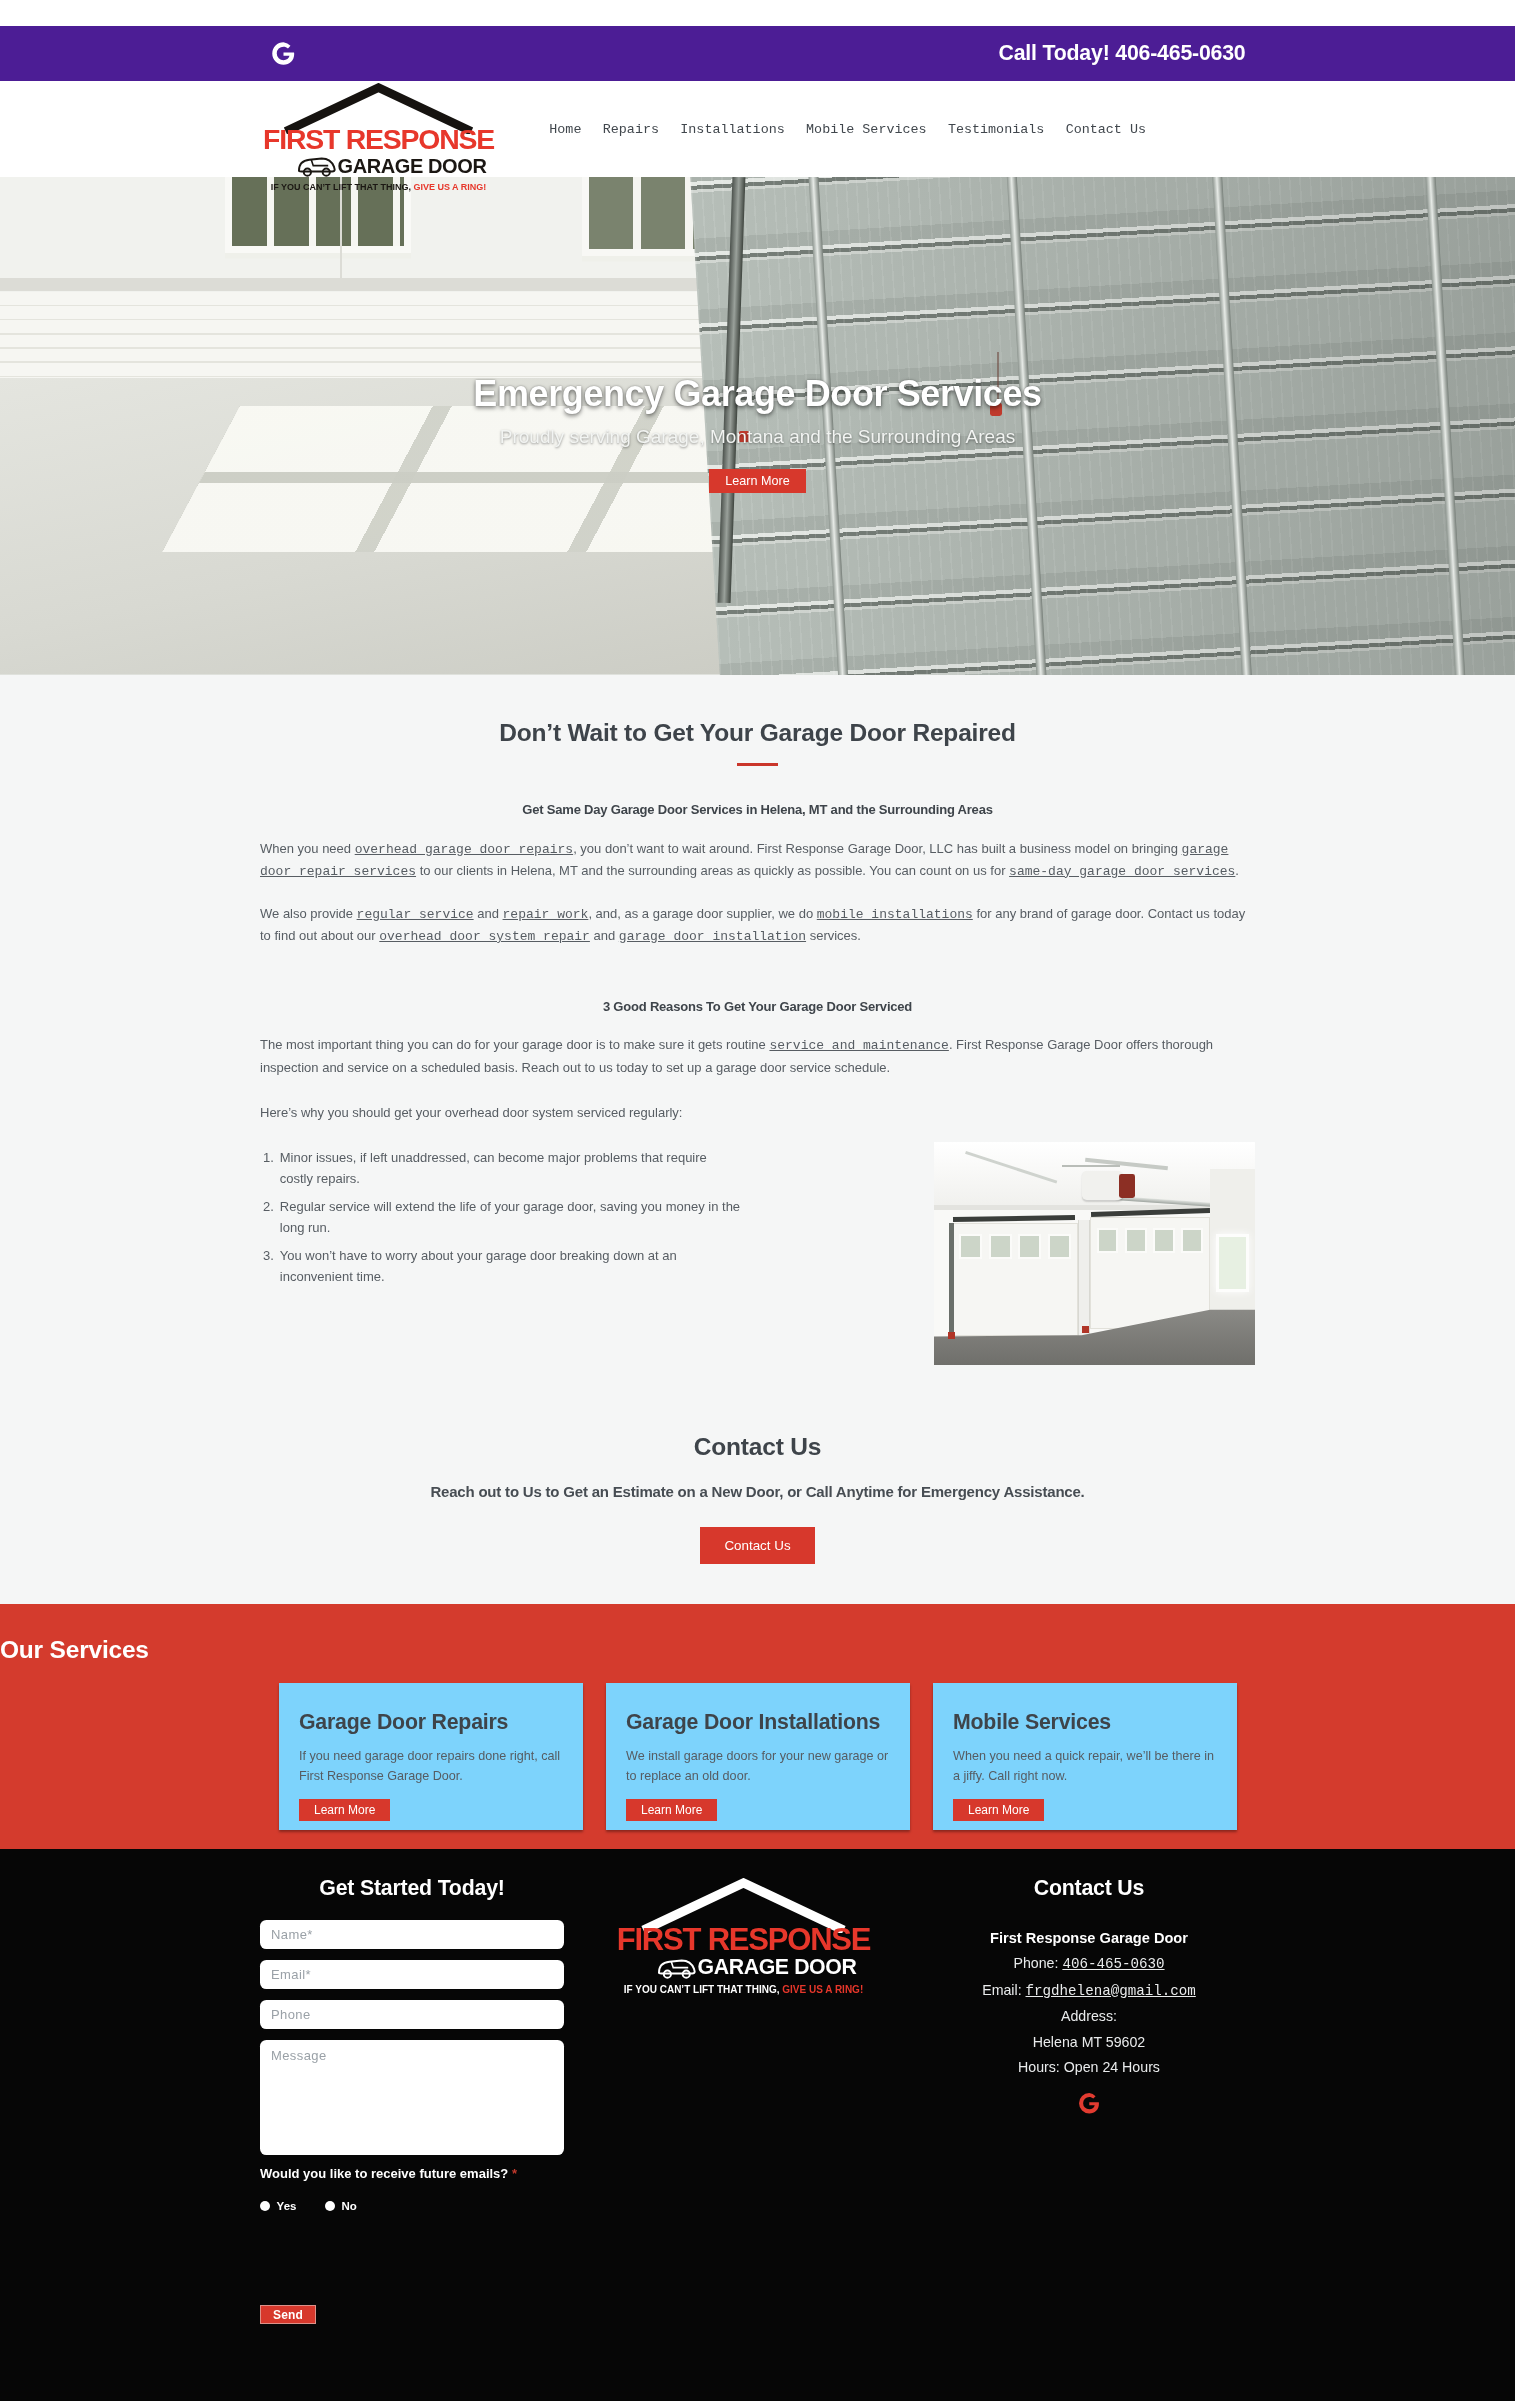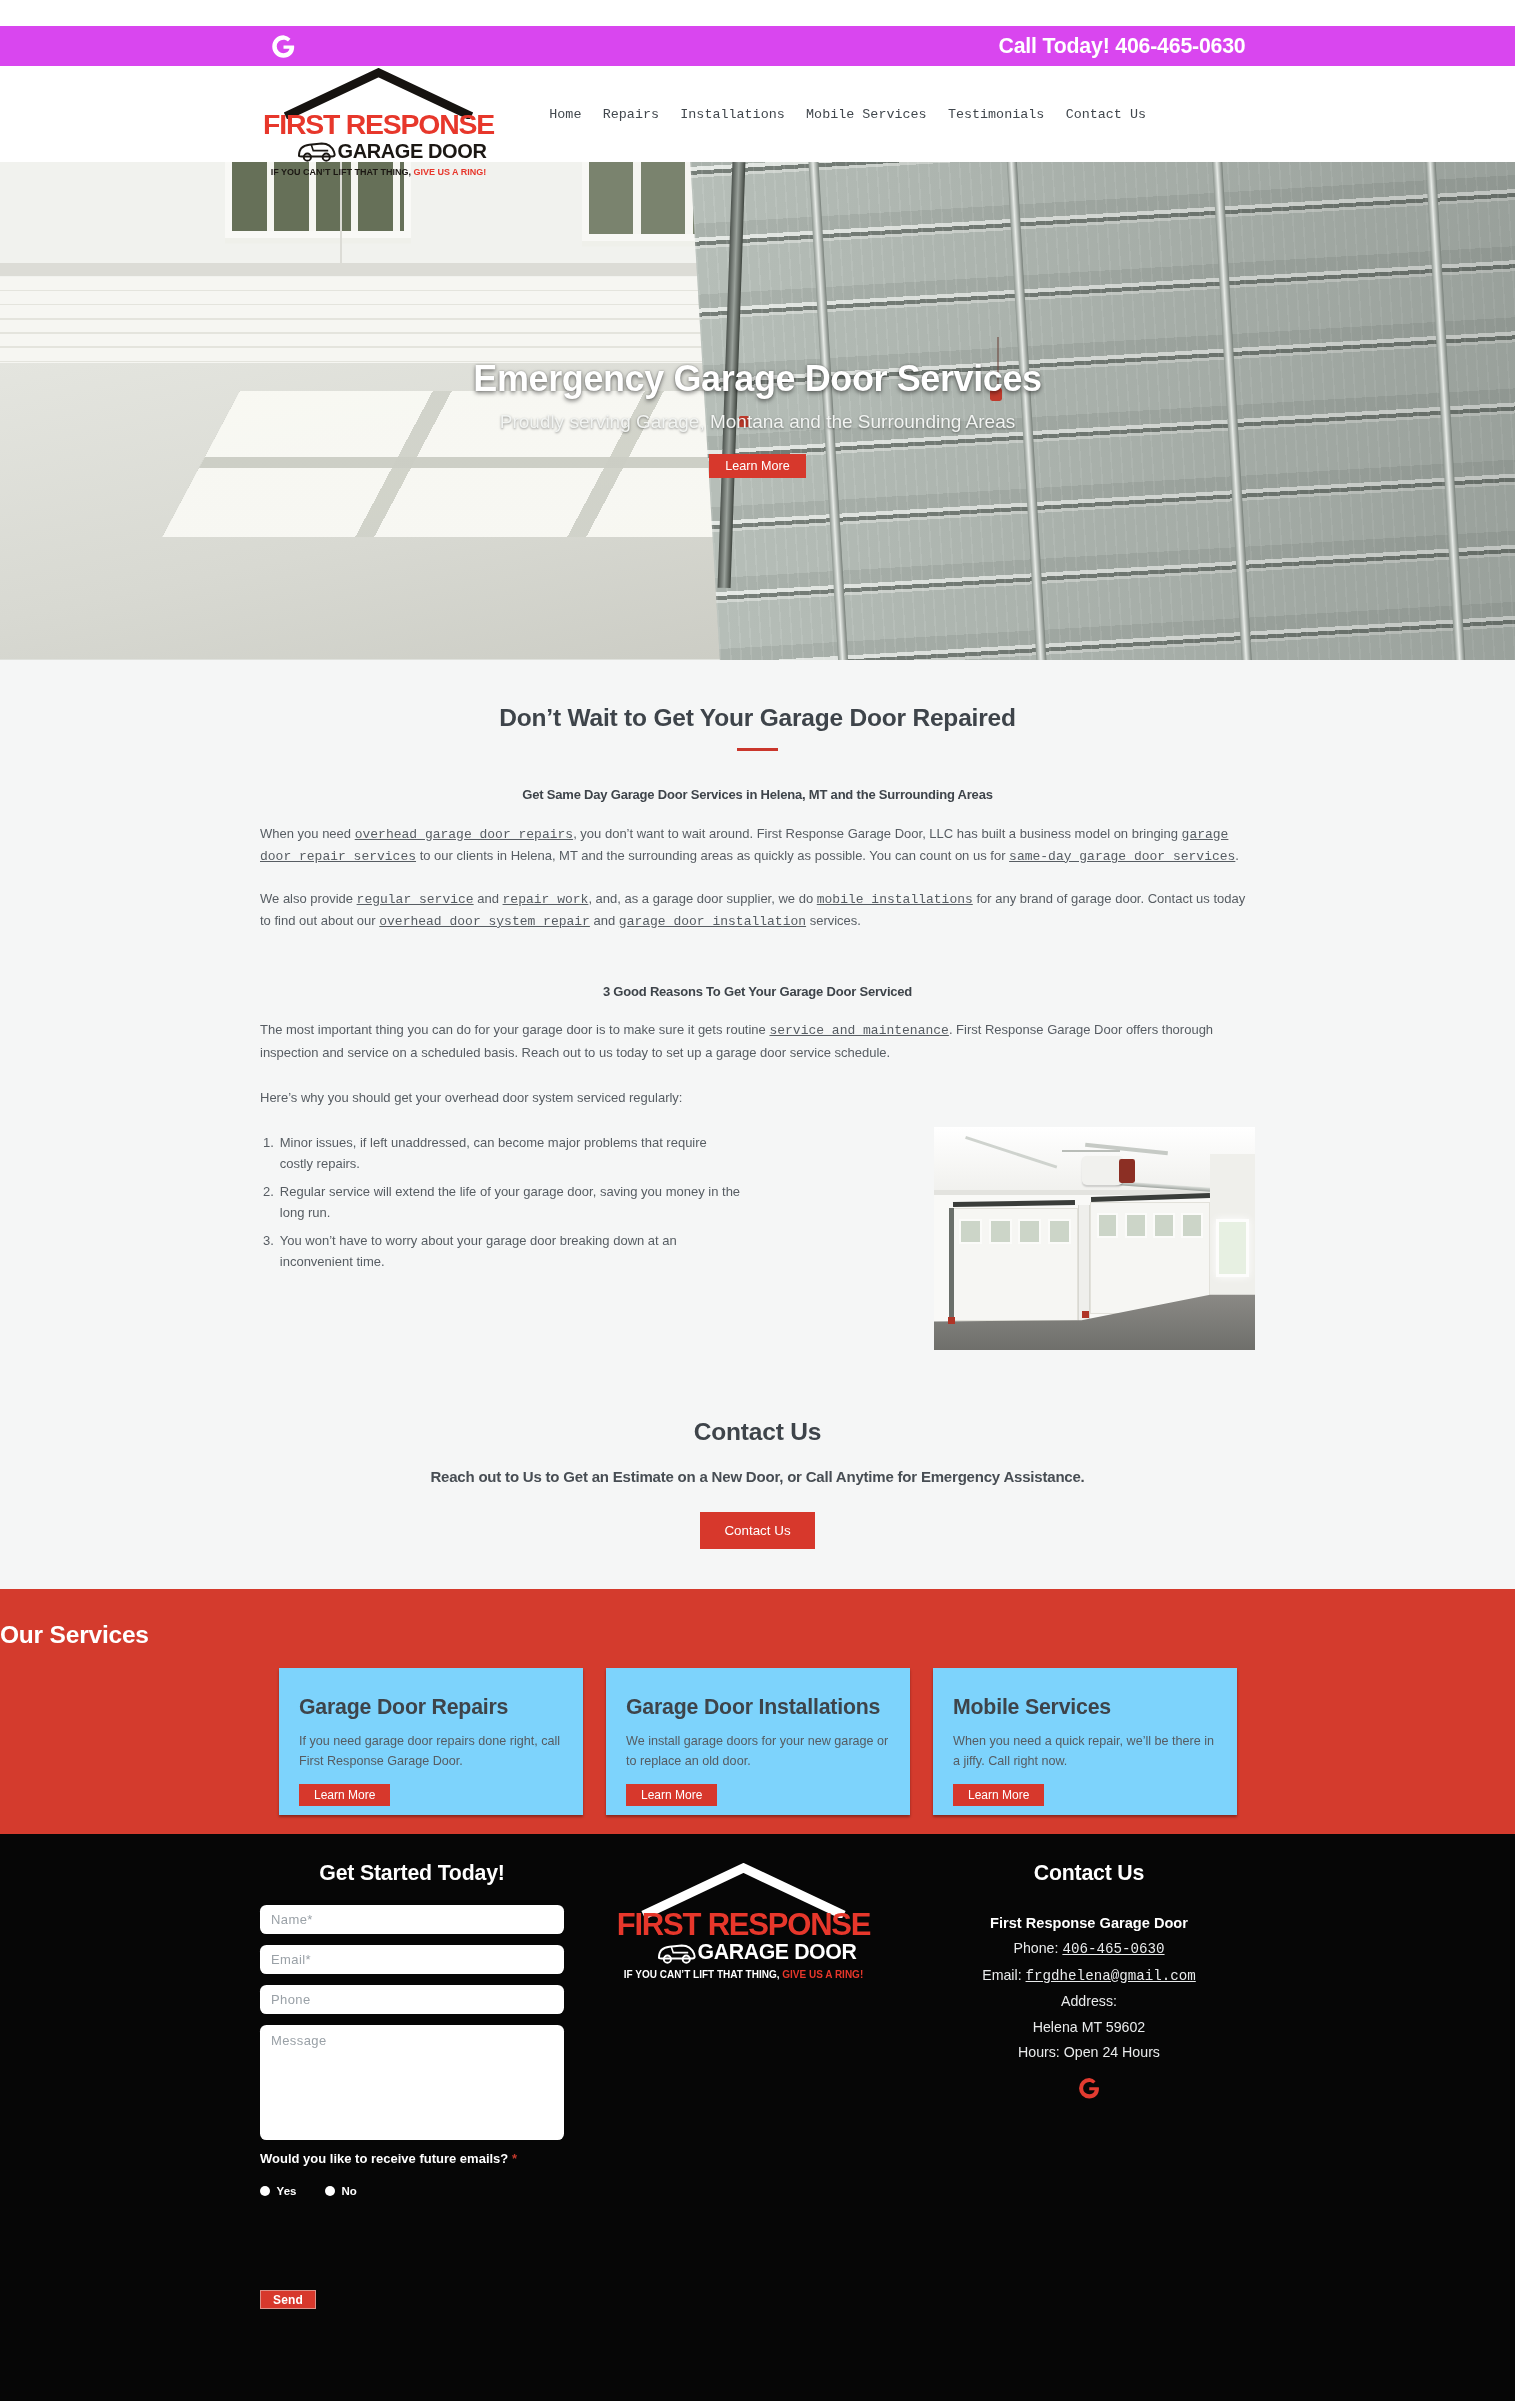--- a/index.html
+++ b/index.html
@@ -6,21 +6,21 @@
   html,body { margin:0; padding:0; }
   body {
     width:1515px; min-width:1515px; background:#ffffff;
     font-family:"Liberation Sans", sans-serif; color:#575d63;
   }
   .container { width:995px; margin:0 auto; position:relative; height:100%; }
   a { cursor:pointer;font-family:Liberation Mono, monospace; }
 
   
   .topgap { height:26px; background:#ffffff; }
-  .topbar { height:40px; background:#d946ef; }
+  .topbar { height:55px; background:#4c1d95; }
   .topbar .container { display:flex; align-items:center; justify-content:space-between; padding:0 9.5px; }
   .gicon svg { display:block; width:27px; height:27px; }
   .call { color:#fff; font-weight:700; font-size:21.3px; letter-spacing:-0.2px; }
 
   
   .header { height:96px; background:#ffffff; position:relative; z-index:20; }
   .nav { position:absolute; right:109px; top:50%; transform:translateY(-50%); display:flex; gap:21.3px; }
   .nav a { color:#41474d; font-size:13.4px; text-decoration:none; }
 
   

